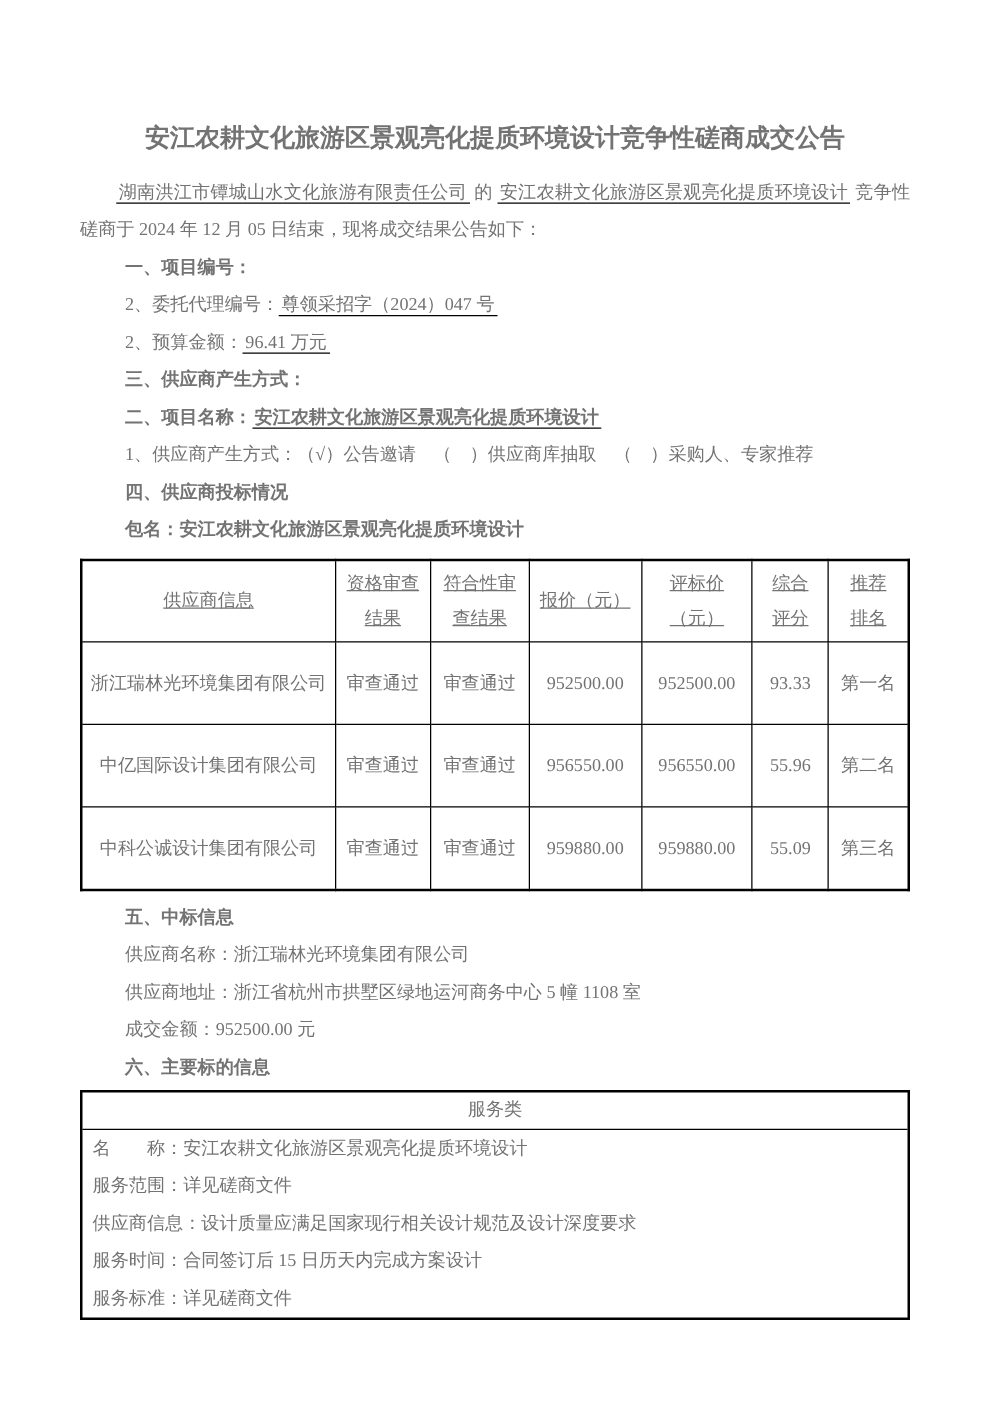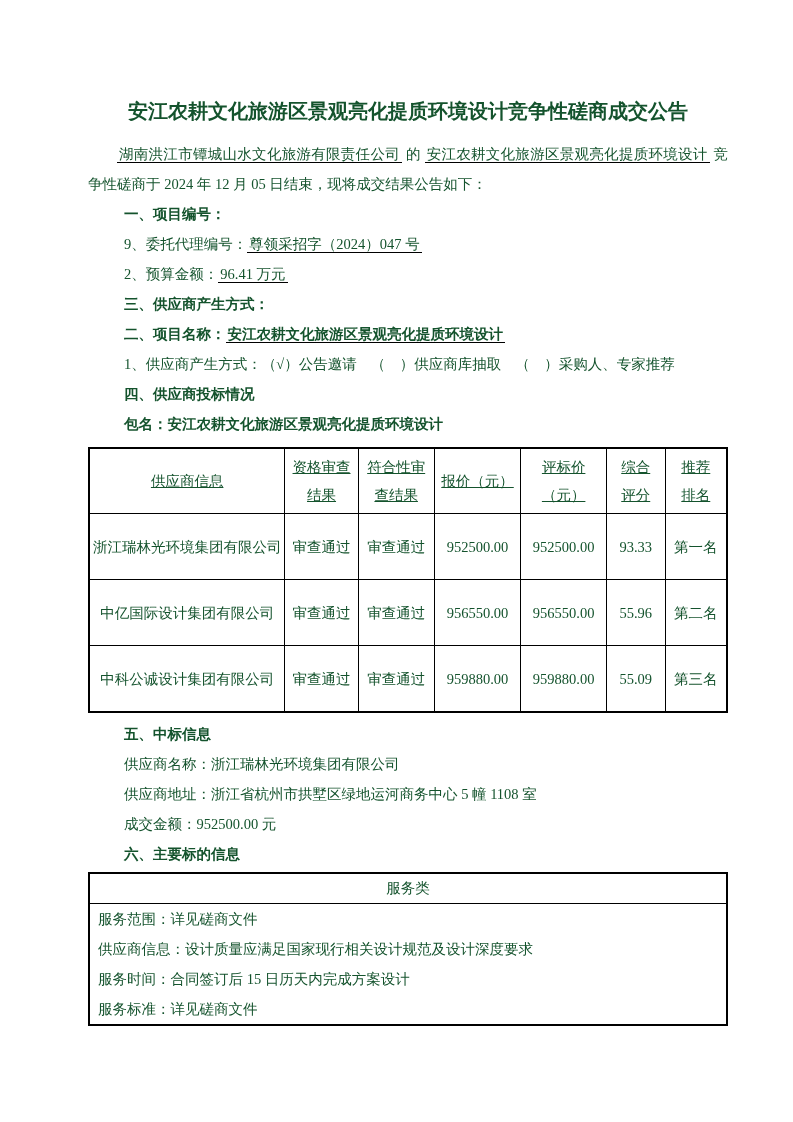--- a/index.html
+++ b/index.html
@@ -2,24 +2,24 @@
 <html><head>
 <meta charset="utf-8">
 <style>
   html, body { margin: 0; padding: 0; background: #ffffff; }
   .page {
     position: relative;
     width: 793px;
     height: 1122px;
     margin: 0 auto;
     background: #ffffff;
-    color: #14532d;
+    color: #737373;
     font-family: "Liberation Serif", "DejaVu Serif", serif;
     box-sizing: border-box;
-    padding: 96px 65px 0 88px;
+    padding: 96px 65px 0 64px;
     overflow: hidden;
   }
   .title {
     font-size: 20px;
     font-weight: bold;
     text-align: center;
     line-height: 30px;
     margin: 0 0 13px 0;
   }
   p { margin: 0; font-size: 14.5px; line-height: 30px; }
@@ -69,21 +69,21 @@
 <body>
 
 <div class="page">
 
   <h1 class="title">安江农耕文化旅游区景观亮化提质环境设计竞争性磋商成交公告</h1>
 
   <p class="intro"><span class="u">湖南洪江市镡城山水文化旅游有限责任公司</span><span> 的 </span><span class="u">安江农耕文化旅游区景观亮化提质环境设计</span><span> 竞争性磋商于 2024 年 12 月 05 日结束，现将成交结果公告如下：</span></p>
 
   <p class="indent bold">一、项目编号：</p>
 
-  <p class="indent"><span>9、委托代理编号：</span><span class="u">尊领采招字（2024）047 号</span></p>
+  <p class="indent"><span>2、委托代理编号：</span><span class="u">尊领采招字（2024）047 号</span></p>
 
   <p class="indent"><span>2、预算金额：</span><span class="u">96.41 万元</span></p>
 
   <p class="indent bold">三、供应商产生方式：</p>
 
   <p class="indent"><span class="bold">二、项目名称：</span><span class="u bold">安江农耕文化旅游区景观亮化提质环境设计</span></p>
 
   <p class="indent"><span>1、供应商产生方式：</span><span class="opt"><span>（√）</span><span>公告邀请</span></span><span class="opt"><span>（　）</span><span>供应商库抽取</span></span><span class="opt"><span>（　）</span><span>采购人、专家推荐</span></span></p>
 
   <p class="indent bold">四、供应商投标情况</p>
@@ -149,20 +149,21 @@
   <p class="indent bold">五、中标信息</p>
   <p class="indent">供应商名称：浙江瑞林光环境集团有限公司</p>
   <p class="indent">供应商地址：浙江省杭州市拱墅区绿地运河商务中心 5 幢 1108 室</p>
   <p class="indent">成交金额：952500.00 元</p>
 
   <p class="indent bold">六、主要标的信息</p>
 
   <div class="svc-table">
     <div class="svc-header">服务类</div>
     <div class="svc-body">
+      <div class="svc-row">名　　称：安江农耕文化旅游区景观亮化提质环境设计</div>
       <div class="svc-row">服务范围：详见磋商文件</div>
       <div class="svc-row">供应商信息：设计质量应满足国家现行相关设计规范及设计深度要求</div>
       <div class="svc-row">服务时间：合同签订后 15 日历天内完成方案设计</div>
       <div class="svc-row">服务标准：详见磋商文件</div>
     </div>
   </div>
 
 </div>
 
 </body></html>

